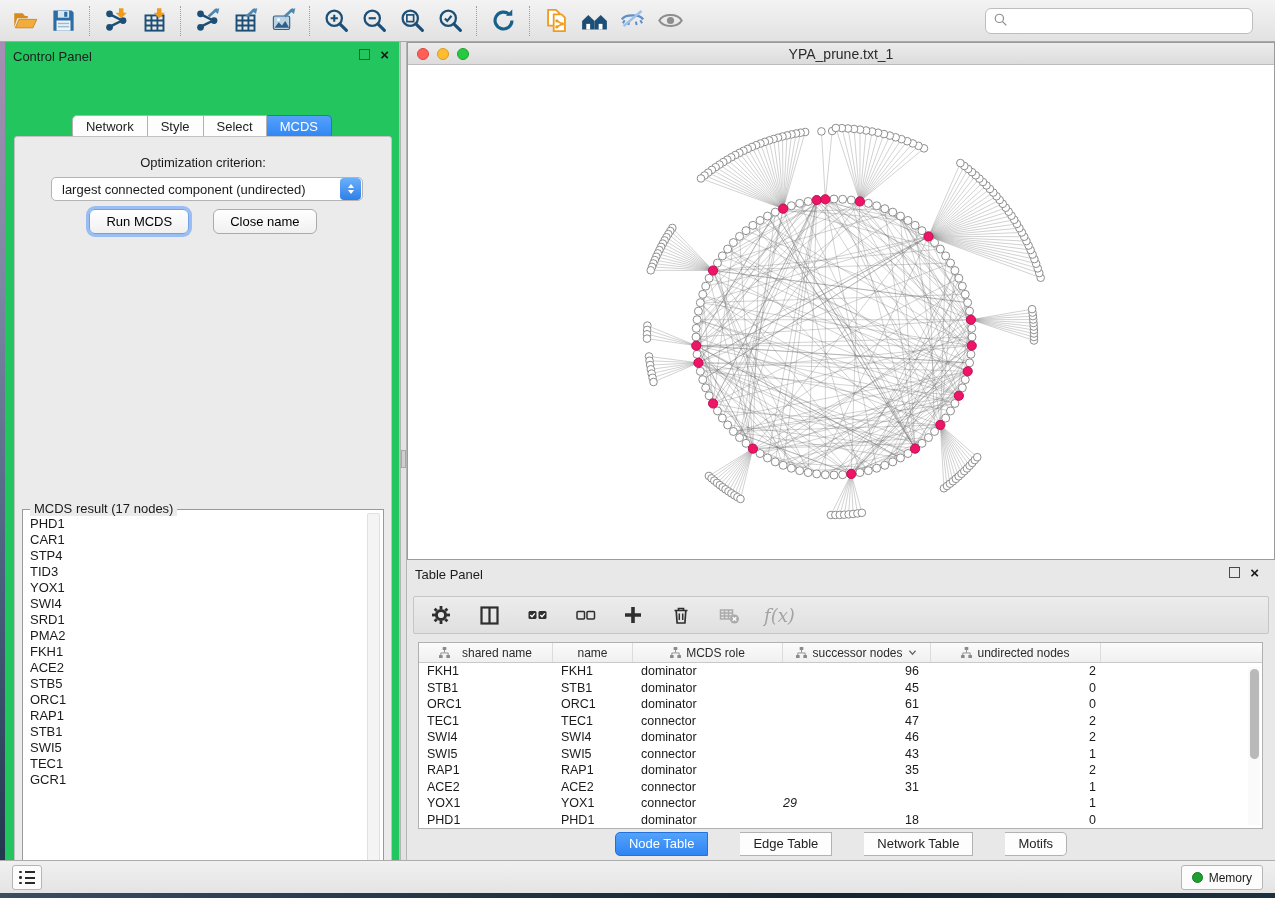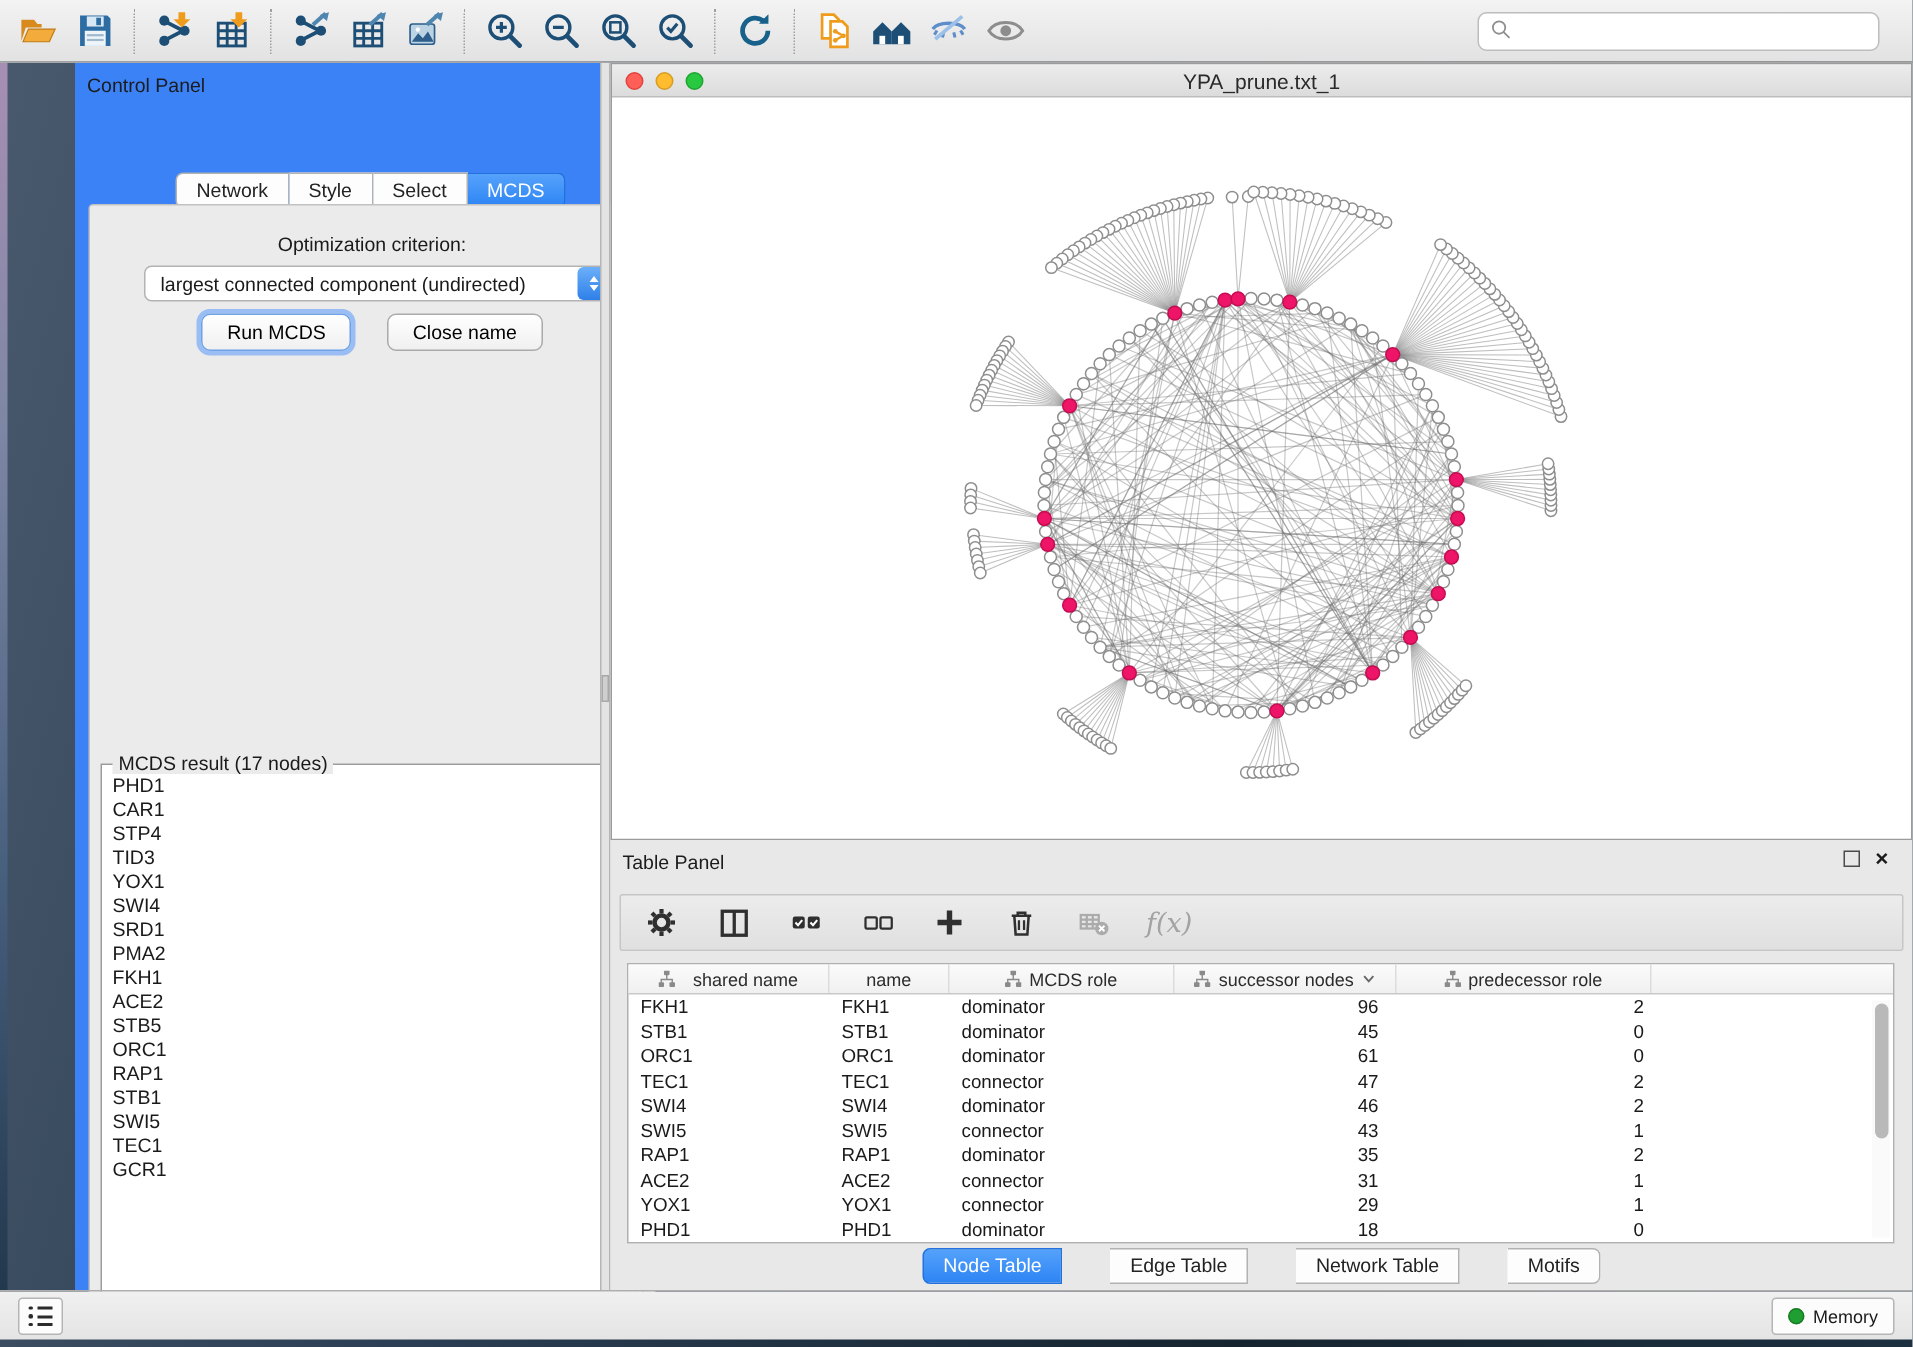--- a/index.html
+++ b/index.html
@@ -18,21 +18,21 @@
   .tb-btn svg { width:27px; height:27px; }
   .search-wrap { position:absolute; right:22px; top:8px; }
   .search-box { width:268px; height:26px; border:1px solid #bdbdbd; border-radius:6px;
     background:#fff; display:flex; align-items:center; padding-left:7px; }
   .search-box input { border:none; outline:none; flex:1; font:13px "Liberation Sans",sans-serif; background:transparent; }
   
   .left-strip { position:absolute; left:0; top:42px; width:5px; height:818px;
     background:linear-gradient(#a78fb4,#7d86a4 30%,#48617e 65%,#22384e); }
   
   .control-panel { position:absolute; left:5px; top:42px; width:395px; height:818px;
-    background:#3b82f6; border-right:1px solid #bdbdbd;margin-left:45px; }
+    background:#22c55e; border-right:1px solid #bdbdbd; }
   .panel-titlebar { position:relative; height:28px; display:flex; align-items:center; padding:0 8px; }
   .panel-title { font-size:13px; color:#1c1c1c; }
   .panel-ctrls { position:absolute; right:10px; top:7px; display:flex; gap:10px; align-items:center; }
   .float-btn { width:11px; height:11px; border:1.5px solid #4a4a4a; background:transparent; display:inline-block; }
   .close-btn { font-weight:bold; font-size:15px; line-height:11px; color:#1a1a1a; }
   .cp-tabs { position:absolute; left:0; top:73px; width:100%; display:flex; justify-content:center; }
   .tab { padding:3px 13px 4px; background:#fdfdfd; border:1px solid #b2b2b2; border-left:none;
     font-size:13px; color:#222; }
   .tab:first-child { border-left:1px solid #b2b2b2; border-radius:5px 0 0 5px; }
   .tab:last-child { border-radius:0 5px 5px 0; }
@@ -1062,21 +1062,21 @@
         </div>
         <div class="nt-hcell" style="width: 170px;">
           <svg width="11" height="11" viewBox="0 0 12 12">
             <path d="M6 3v3M2 9V6.5h8V9" stroke="#8a8a8a" fill="none"></path>
             <g fill="#8a8a8a">
               <rect x="4" y="0" width="4" height="3.4" rx=".6"></rect>
               <rect x="0" y="8.6" width="4" height="3.4" rx=".6"></rect>
               <rect x="8" y="8.6" width="4" height="3.4" rx=".6"></rect>
             </g>
           </svg>
-          <span>predecessor role</span>
+          <span>undirected nodes</span>
         </div>
       </div>
     <div id="nt-body">
         <div class="nt-row">
           <div class="nt-cell" style="width: 134px; padding-left: 8px;">FKH1</div>
           <div class="nt-cell" style="width: 80px; padding-left: 8px;">FKH1</div>
           <div class="nt-cell" style="width: 150px; padding-left: 8px;">dominator</div>
           <div class="nt-cell" style="width: 148px; text-align: right; padding-right: 12px;">96</div>
           <div class="nt-cell" style="width: 170px; text-align: right; padding-right: 5px;">2</div>
         </div>
@@ -1126,21 +1126,21 @@
           <div class="nt-cell" style="width: 134px; padding-left: 8px;">ACE2</div>
           <div class="nt-cell" style="width: 80px; padding-left: 8px;">ACE2</div>
           <div class="nt-cell" style="width: 150px; padding-left: 8px;">connector</div>
           <div class="nt-cell" style="width: 148px; text-align: right; padding-right: 12px;">31</div>
           <div class="nt-cell" style="width: 170px; text-align: right; padding-right: 5px;">1</div>
         </div>
         <div class="nt-row">
           <div class="nt-cell" style="width: 134px; padding-left: 8px;">YOX1</div>
           <div class="nt-cell" style="width: 80px; padding-left: 8px;">YOX1</div>
           <div class="nt-cell" style="width: 150px; padding-left: 8px;">connector</div>
-          <div class="nt-cell" style="width: 148px; text-align: right; padding-right: 12px;">29</div>
+          <div class="nt-cell" style="width: 148px; text-align: left; padding-right: 12px; font-style: italic;">29</div>
           <div class="nt-cell" style="width: 170px; text-align: right; padding-right: 5px;">1</div>
         </div>
         <div class="nt-row">
           <div class="nt-cell" style="width: 134px; padding-left: 8px;">PHD1</div>
           <div class="nt-cell" style="width: 80px; padding-left: 8px;">PHD1</div>
           <div class="nt-cell" style="width: 150px; padding-left: 8px;">dominator</div>
           <div class="nt-cell" style="width: 148px; text-align: right; padding-right: 12px;">18</div>
           <div class="nt-cell" style="width: 170px; text-align: right; padding-right: 5px;">0</div>
         </div>
       </div>

